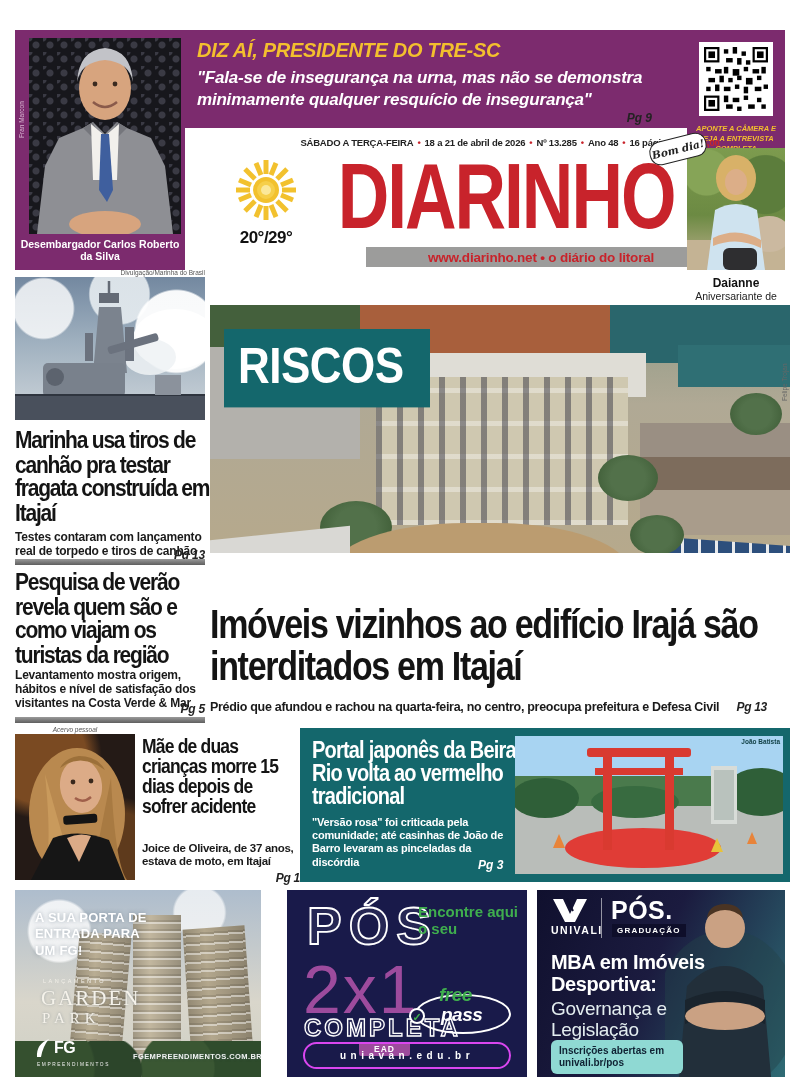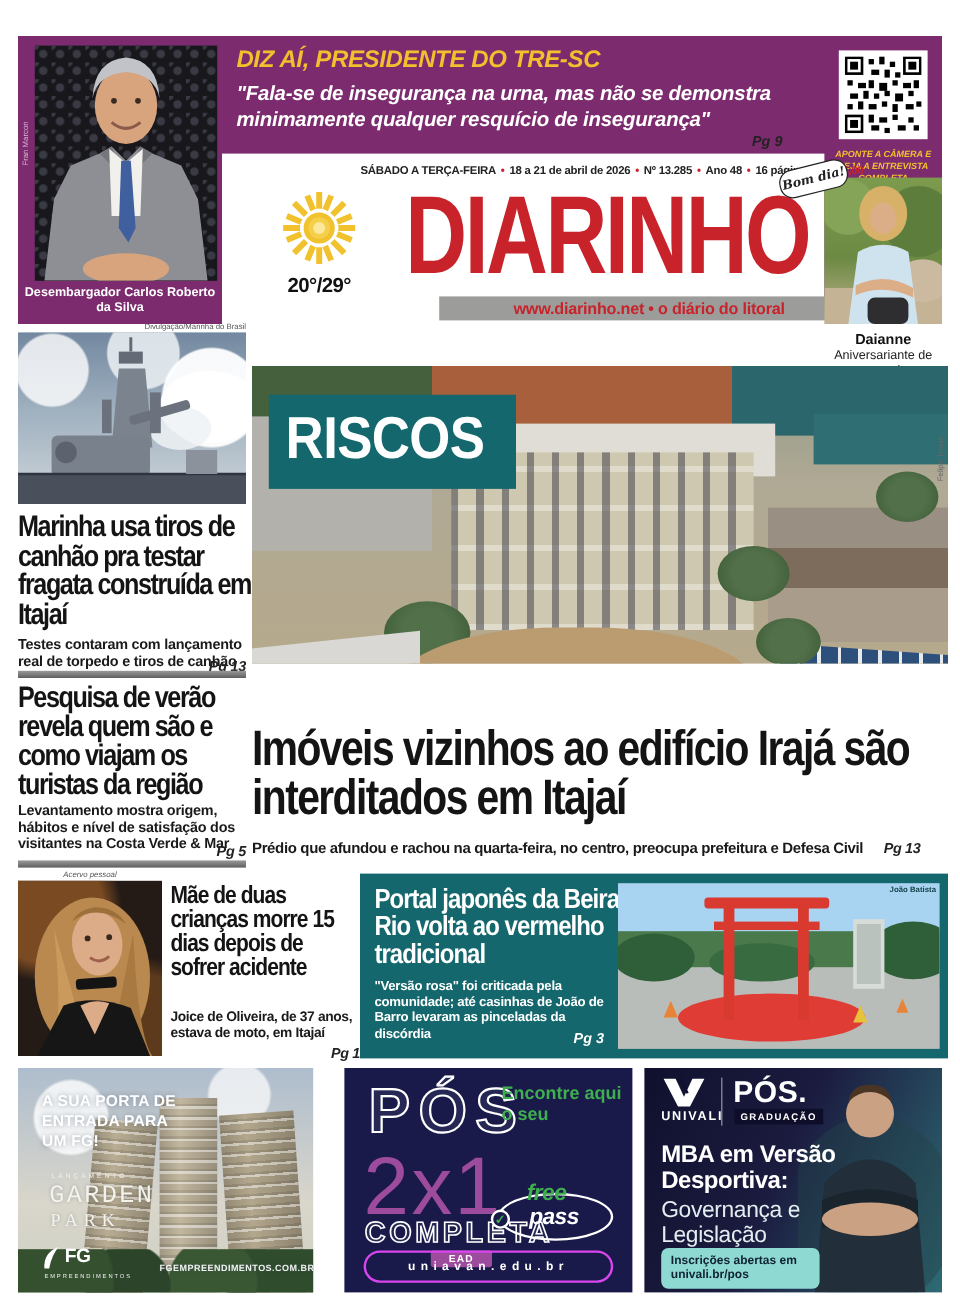--- a/index.html
+++ b/index.html
@@ -148,21 +148,21 @@
   .t1 { left:52px; width:52px; height:146px; background-color:#b9ad93; transform:rotate(5deg); transform-origin:bottom left; }
   .t2 { left:118px; width:48px; height:162px; background-color:#c2b79f; }
   .t3 { left:178px; width:62px; height:152px; background-color:#b3a78d; transform:rotate(-4deg); transform-origin:bottom right; }
   .fg-trees { position:absolute; left:0; bottom:-8px; width:262px; height:44px;
     background:radial-gradient(circle at 10% 60%, #35502f 0 22%, transparent 23%),
                radial-gradient(circle at 35% 70%, #2c452a 0 20%, transparent 21%),
                radial-gradient(circle at 62% 62%, #3a5733 0 22%, transparent 23%),
                radial-gradient(circle at 88% 70%, #2f4c2c 0 24%, transparent 25%); }
   .fg-tag { position:absolute; left:20px; top:20px; width:112px; color:#fff; font-weight:bold; font-size:13px; line-height:1.25; letter-spacing:0.2px; text-shadow:0 0 4px rgba(70,90,110,.5); }
   .fg-launch { position:absolute; left:28px; top:88px; color:#f2efe8; font-size:5.5px; letter-spacing:2.5px; }
-  .fg-p1 { position:absolute; left:26px; top:96px; color:#f5f2ea; font-family:Liberation Mono, monospace; font-size:21px; letter-spacing:2px; text-shadow:0 0 3px rgba(70,90,110,.4); }
+  .fg-p1 { position:absolute; left:26px; top:96px; color:#f5f2ea; font-family:Liberation Serif, serif; font-size:21px; letter-spacing:2px; text-shadow:0 0 3px rgba(70,90,110,.4); }
   .fg-p2 { position:absolute; left:27px; top:120px; color:#f5f2ea; font-family:"Liberation Serif", serif; font-size:15px; letter-spacing:5px; text-shadow:0 0 3px rgba(70,90,110,.4); }
   .fg-brand { position:absolute; left:20px; top:148px; display:flex; align-items:center; gap:3px; }
   .fg-brand-txt { color:#fff; font-weight:900; font-size:16px; letter-spacing:-0.5px; }
   .fg-brand-sub { position:absolute; left:22px; top:172px; color:#eee; font-size:4.8px; letter-spacing:1.6px; }
   .fg-url { position:absolute; left:118px; top:162px; color:rgba(255,255,255,.92); font-weight:bold; font-size:7.5px; letter-spacing:0.4px; text-shadow:0 0 3px rgba(70,90,110,.5); }
 
   .uniavan-ad { left:287px; top:890px; width:240px; height:187px; background:#191a4a; }
   .outline-txt { color:rgba(255,255,255,.06); -webkit-text-stroke:1.8px #ffffff; font-weight:900; }
   .uv-pos { position:absolute; left:20px; top:6px; font-size:52px; letter-spacing:7px; }
   .uv-2x1 { position:absolute; left:16px; top:60px; color:#9d4b9d; font-weight:400; font-size:68px; letter-spacing:2px; }
@@ -489,18 +489,18 @@
       <ellipse cx="60" cy="126" rx="40" ry="14" fill="#caa183"></ellipse>
     </svg>
     <svg width="38" height="26" viewBox="0 0 38 26" style="position:absolute;left:14px;top:7px;">
       <path d="M2,2 L12,2 L19,17 L26,2 L36,2 L24,25 L14,25 Z" fill="#ffffff"></path>
       <line x1="16" y1="2" x2="22" y2="14" stroke="#10102e" stroke-width="2"></line>
     </svg>
     <div class="uvl-brand">UNIVALI</div>
     <div class="uvl-vline"></div>
     <div class="uvl-pos">PÓS.</div>
     <div class="uvl-grad">GRADUAÇÃO</div>
-    <div class="uvl-title">MBA em Versão Desportiva:</div>
+    <div class="uvl-title">MBA em Imóveis Desportiva:</div>
     <div class="uvl-title2">Governança e Legislação</div>
     <div class="uvl-cta">Inscrições abertas em univali.br/pos</div>
   </div>
 
 </div>
 
 </body></html>

